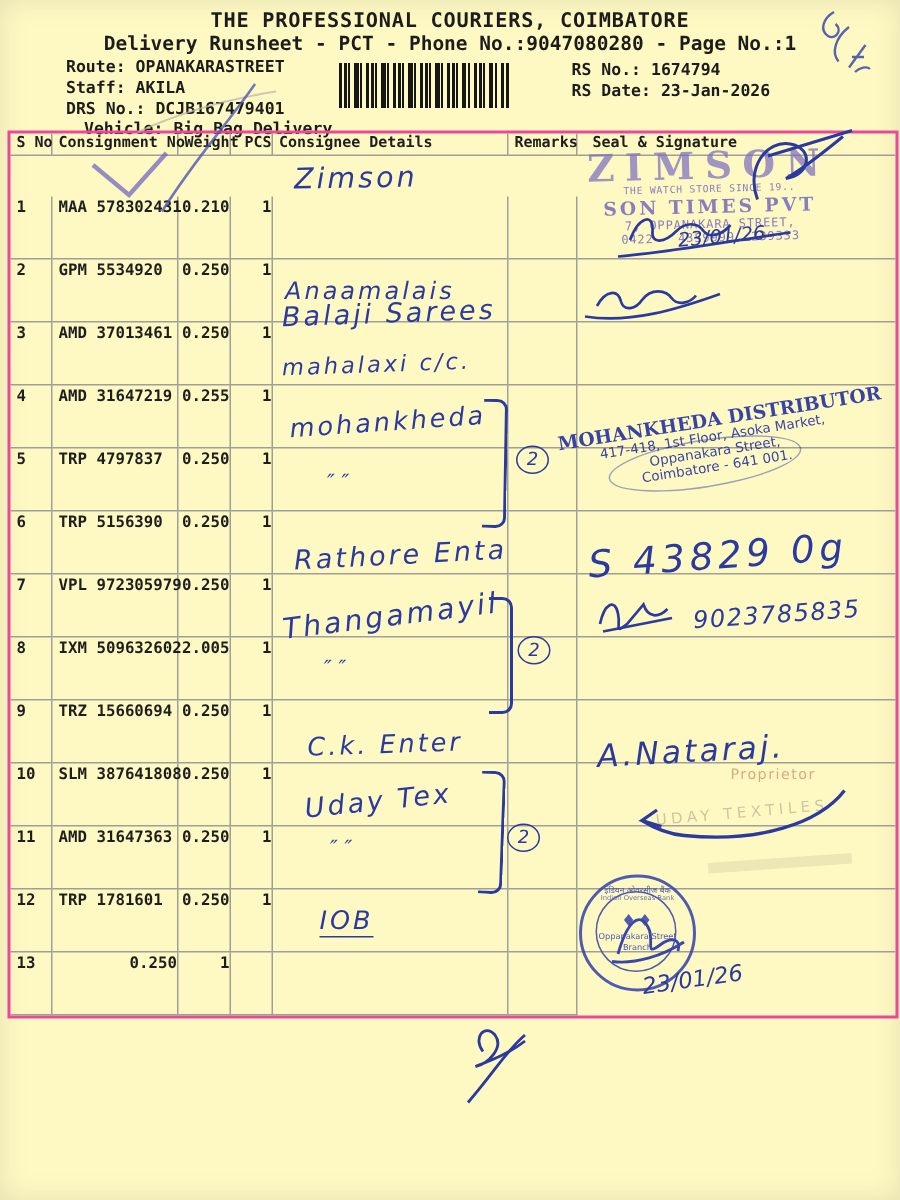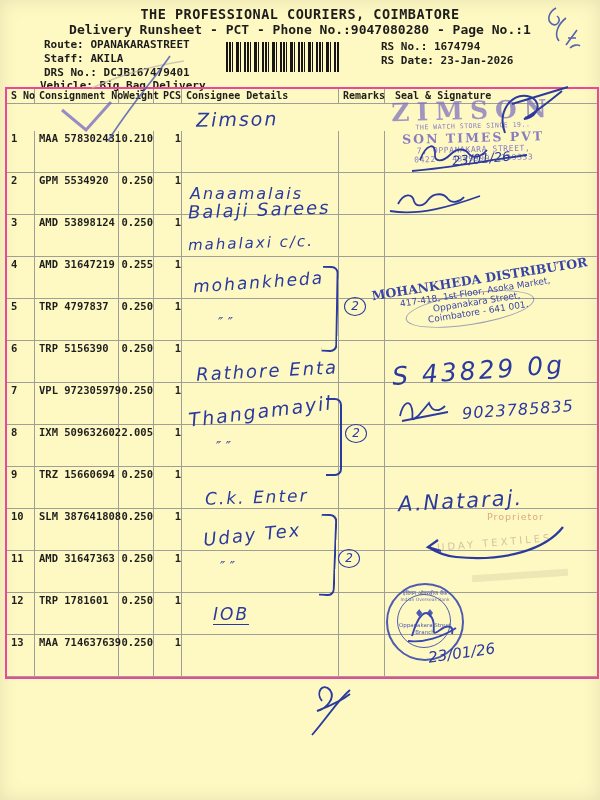--- a/index.html
+++ b/index.html
@@ -57,21 +57,21 @@
 <body>
 
 <div class="page">
 
   <div class="abs print title" style="top:6px;">THE PROFESSIONAL COURIERS, COIMBATORE</div>
   <div class="abs print subtitle" style="top:22px;">Delivery Runsheet - PCT - Phone No.:9047080280 - Page No.:1</div>
 
   <div class="abs print metaline" style="left:8px;top:38px;"><span>Route:</span> <span>OPANAKARASTREET</span></div>
   <div class="abs print metaline" style="left:8px;top:52px;"><span>Staff:</span> <span>AKILA</span></div>
   <div class="abs print metaline" style="left:8px;top:66px;"><span>DRS No.:</span> <span>DCJB167479401</span></div>
-  <div class="abs print metaline" style="left:4px;top:79px;"><span>Vehicle:</span> <span>Big Bag Delivery</span></div>
+  <div class="abs print metaline" style="left:20px;top:79px;"><span>Vehicle:</span> <span>Big Bag Delivery</span></div>
 
   <div class="abs barcode" style="left:226px;top:42px;width:114px;height:30px;"></div>
 
   <div class="abs print metaline" style="left:345px;top:40px;"><span>RS No.:</span> <span>1674794</span></div>
   <div class="abs print metaline" style="left:345px;top:54px;"><span>RS Date:</span> <span>23-Jan-2026</span></div>
 
   <div class="abs grid">
     <div class="cell hcell">S No</div>
     <div class="cell hcell">Consignment No</div>
     <div class="cell hcell">Weight</div>
@@ -90,21 +90,21 @@
 
     <div class="cell">2</div>
     <div class="cell">GPM 5534920</div>
     <div class="cell c-center">0.250</div>
     <div class="cell c-center">1</div>
     <div class="cell"></div>
     <div class="cell"></div>
     <div class="cell"></div>
 
     <div class="cell">3</div>
-    <div class="cell">AMD 53898124</div>
+    <div class="cell">AMD 37013461</div>
     <div class="cell c-center">0.250</div>
     <div class="cell c-center">1</div>
     <div class="cell"></div>
     <div class="cell"></div>
     <div class="cell"></div>
 
     <div class="cell">4</div>
     <div class="cell">AMD 31647219</div>
     <div class="cell c-center">0.255</div>
     <div class="cell c-center">1</div>
@@ -170,21 +170,20 @@
 
     <div class="cell">12</div>
     <div class="cell">TRP 1781601</div>
     <div class="cell c-center">0.250</div>
     <div class="cell c-center">1</div>
     <div class="cell"></div>
     <div class="cell"></div>
     <div class="cell"></div>
 
     <div class="cell">13</div>
-    <div class="cell">MAA 714637639</div>
     <div class="cell c-center">0.250</div>
     <div class="cell c-center">1</div>
     <div class="cell"></div>
     <div class="cell"></div>
     <div class="cell"></div>
   </div>
 
   <div class="abs hw hw-big" style="left:196px;top:108px;font-size:19px;transform:rotate(-1deg);">Zimson</div>
   <div class="abs hw hw-big" style="left:190px;top:156px;font-size:16px;margin-top:28px;">Anaamalais</div>
   <div class="abs hw hw-big" style="left:188px;top:199px;transform:rotate(-2deg);">Balaji Sarees</div>

